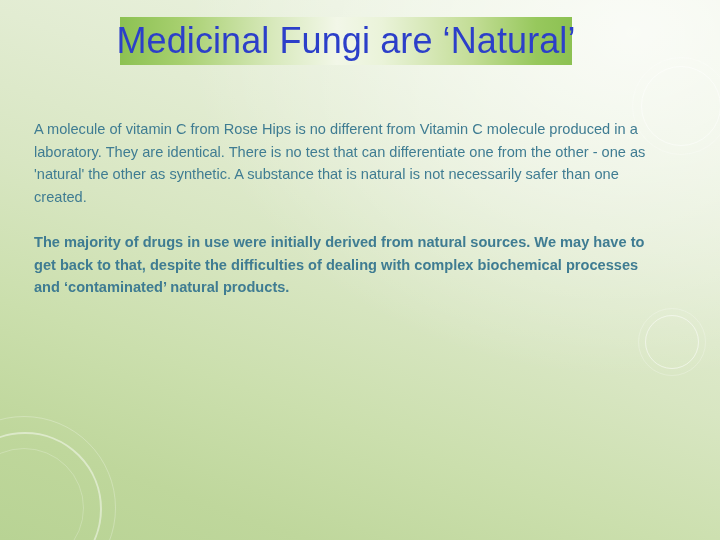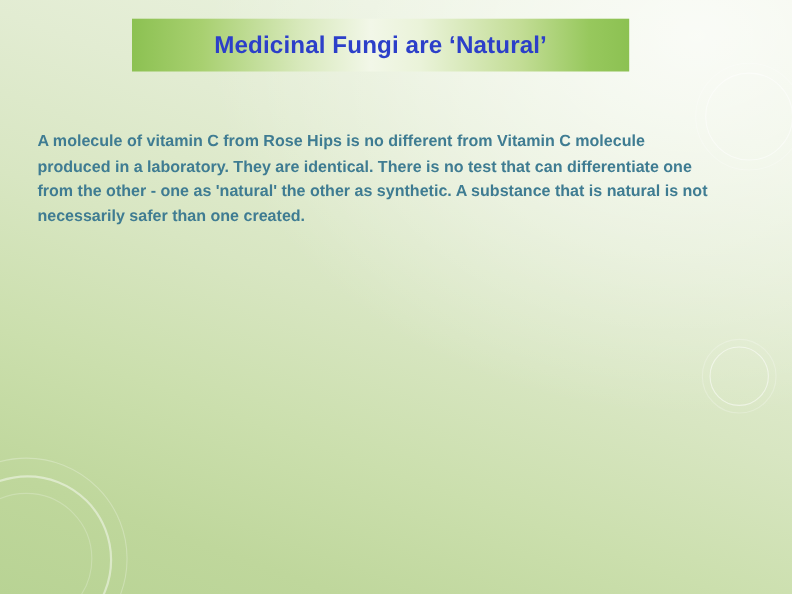--- a/index.html
+++ b/index.html
@@ -102,22 +102,22 @@
       #eaf3d9 58%,
       #c3dd96 78%,
       #97c85d 92%,
       #8cc152 100%);
     display: flex;
     align-items: center;
     justify-content: center;
   }
 
   #title-text {
-    font-size: 22px;
-    font-weight: bold;
+    font-size: 36px;
+    font-weight: normal;
     color: #2c3fc9;
     letter-spacing: 0.1px;
     white-space: nowrap;
     line-height: 1;
   }
 
   
   #body-block {
     position: absolute;
     left: 34px;
@@ -126,21 +126,21 @@
   }
 
   .para {
     color: #3f7c92;
     font-size: 14.6px;
     line-height: 22.7px;
     margin: 0;
   }
 
   #para-intro {
-    font-weight: bold;
+    font-weight: normal;
   }
 
   #para-poisons {
     font-weight: bold;
     margin-top: 22px;
   }
 
   #para-drugs {
     font-weight: bold;
     margin-top: 22px;
@@ -162,15 +162,16 @@
   <div class="deco-ring dim" id="ring-bottomleft-inner"></div>
 
   <div id="title-banner">
     <span id="title-text">Medicinal Fungi are ‘Natural’</span>
   </div>
 
   <div id="body-block">
     <p class="para" id="para-intro">A molecule of vitamin C from Rose Hips is no different from Vitamin C molecule produced in a laboratory. They are identical. There is no test that can differentiate one from the other - one as 'natural' the other as synthetic. A substance that is natural is not necessarily safer than one created.</p>
 
 
+    <p class="para" id="para-drugs">The majority of drugs in use were initially derived from natural sources. We may have to get back to that, despite the difficulties of dealing with complex biochemical processes and ‘contaminated’ natural products.</p>
   </div>
 
 </div>
 
 </body></html>

